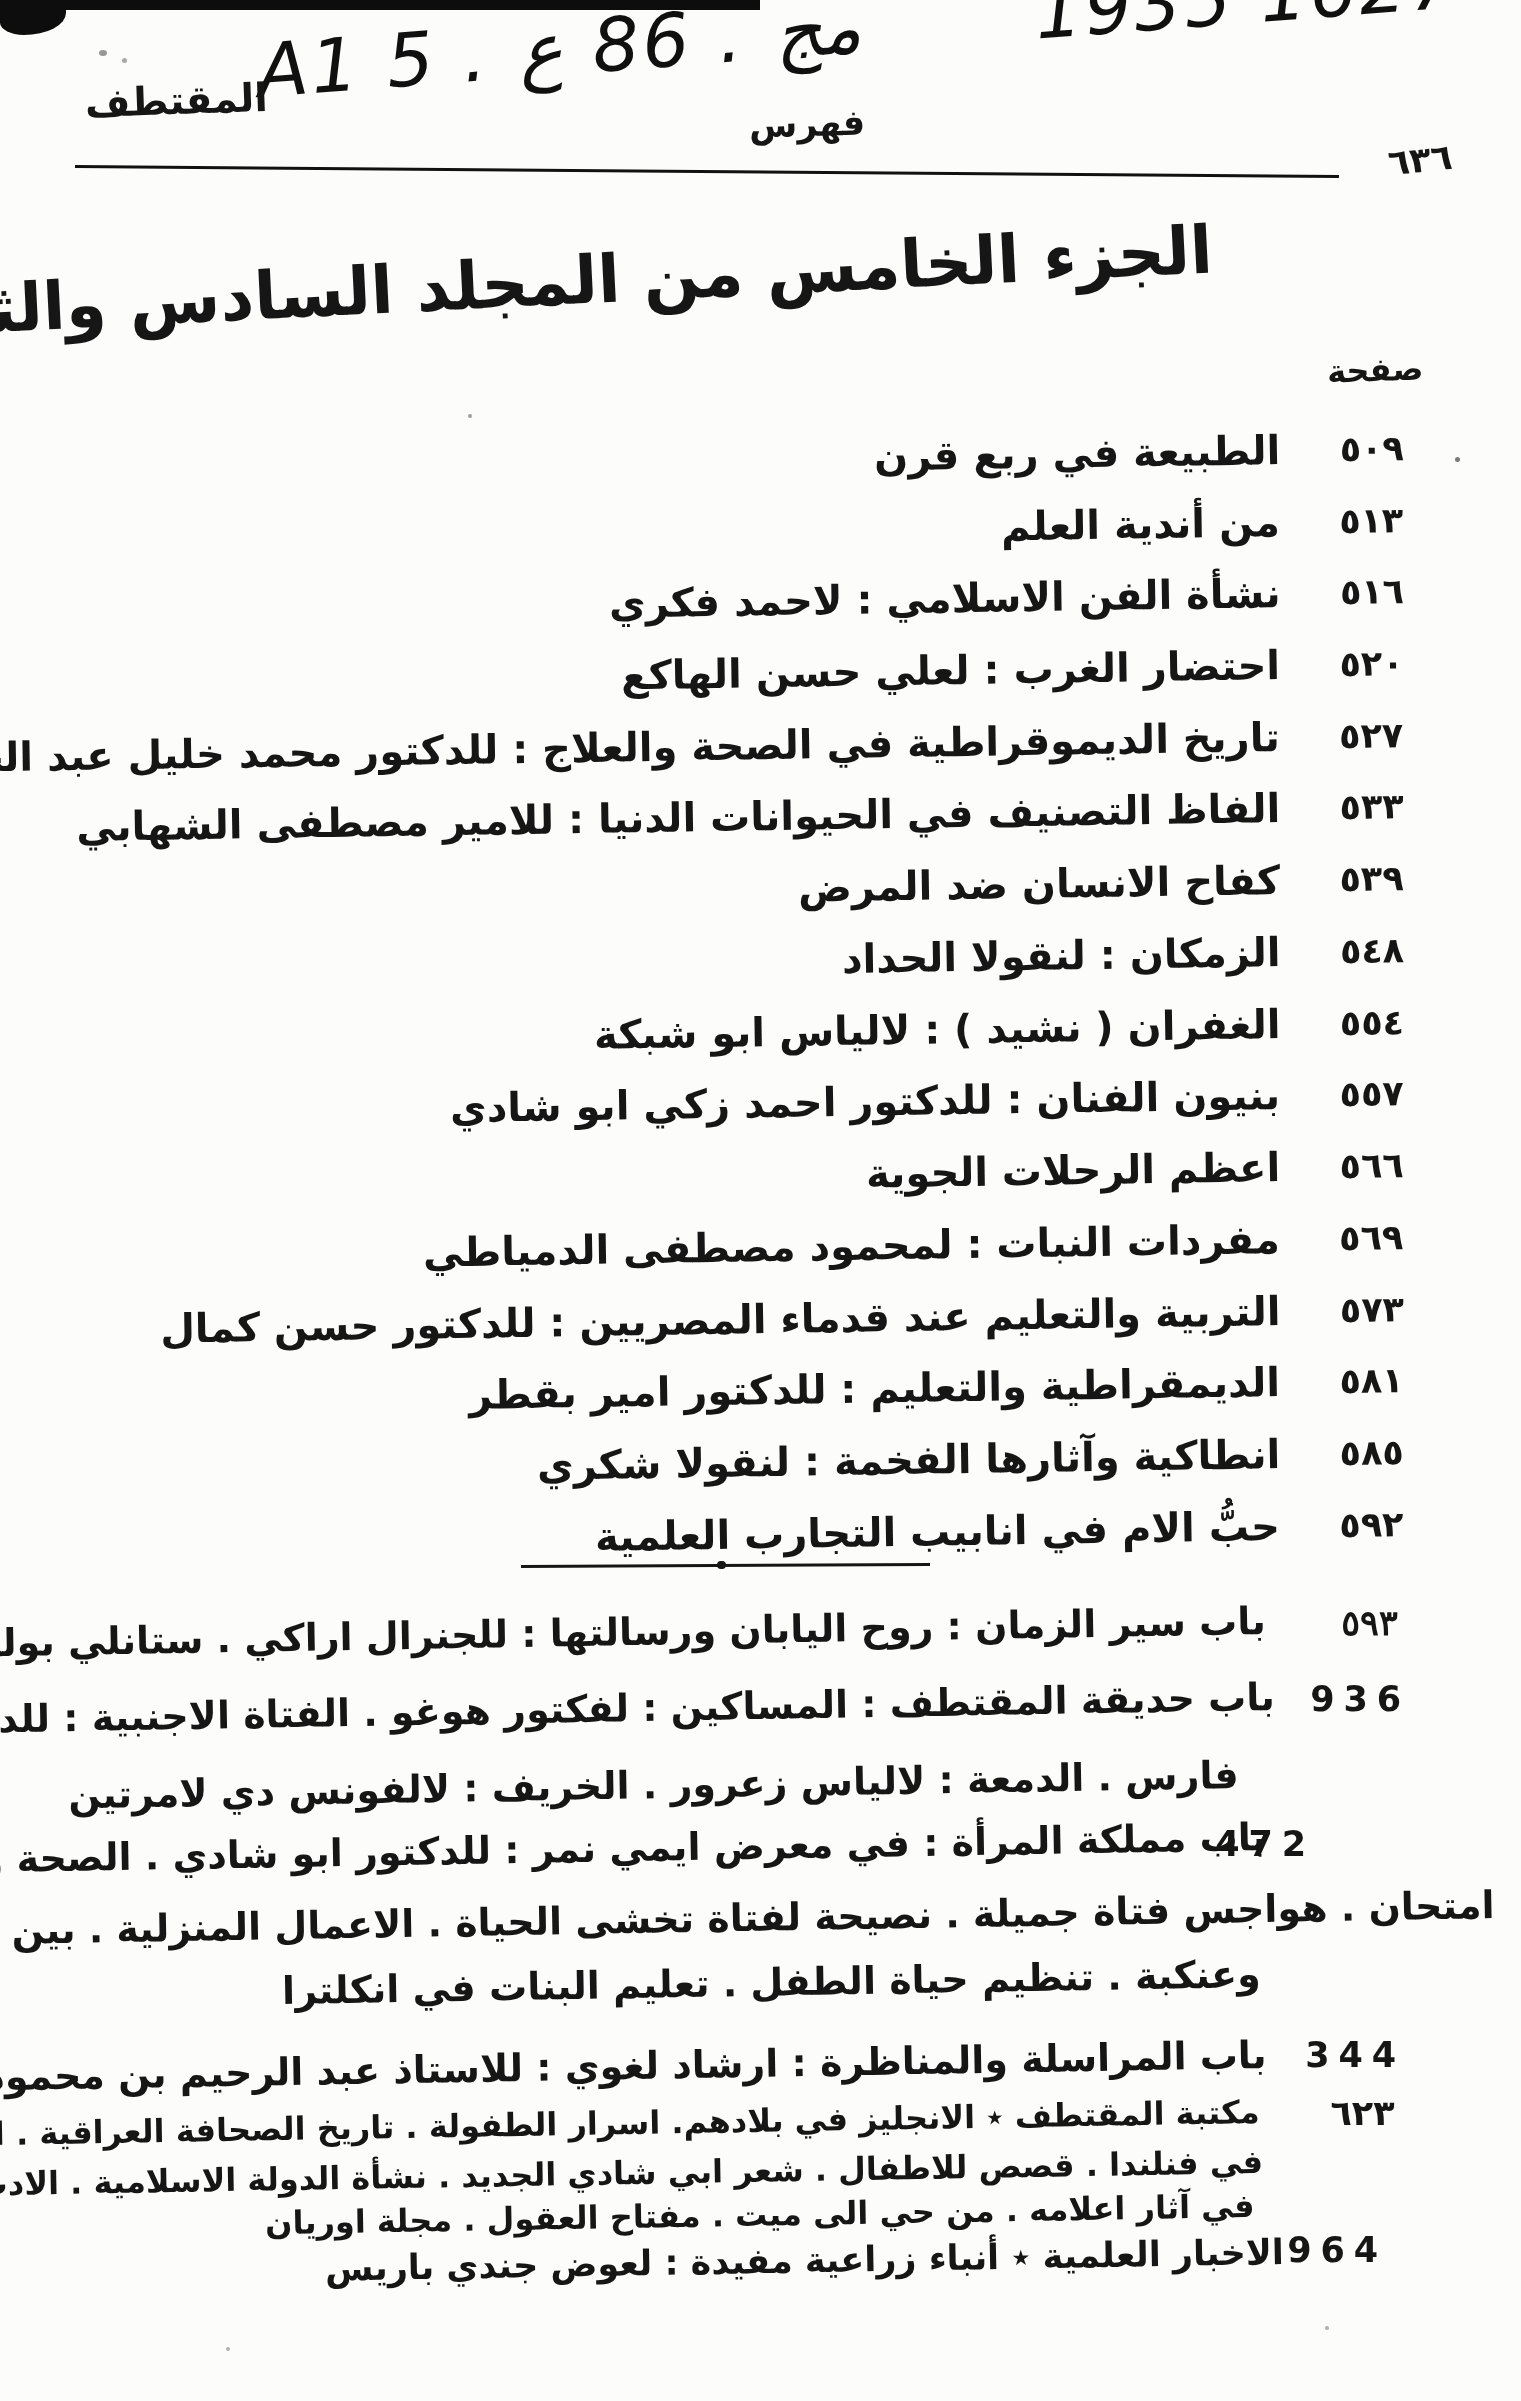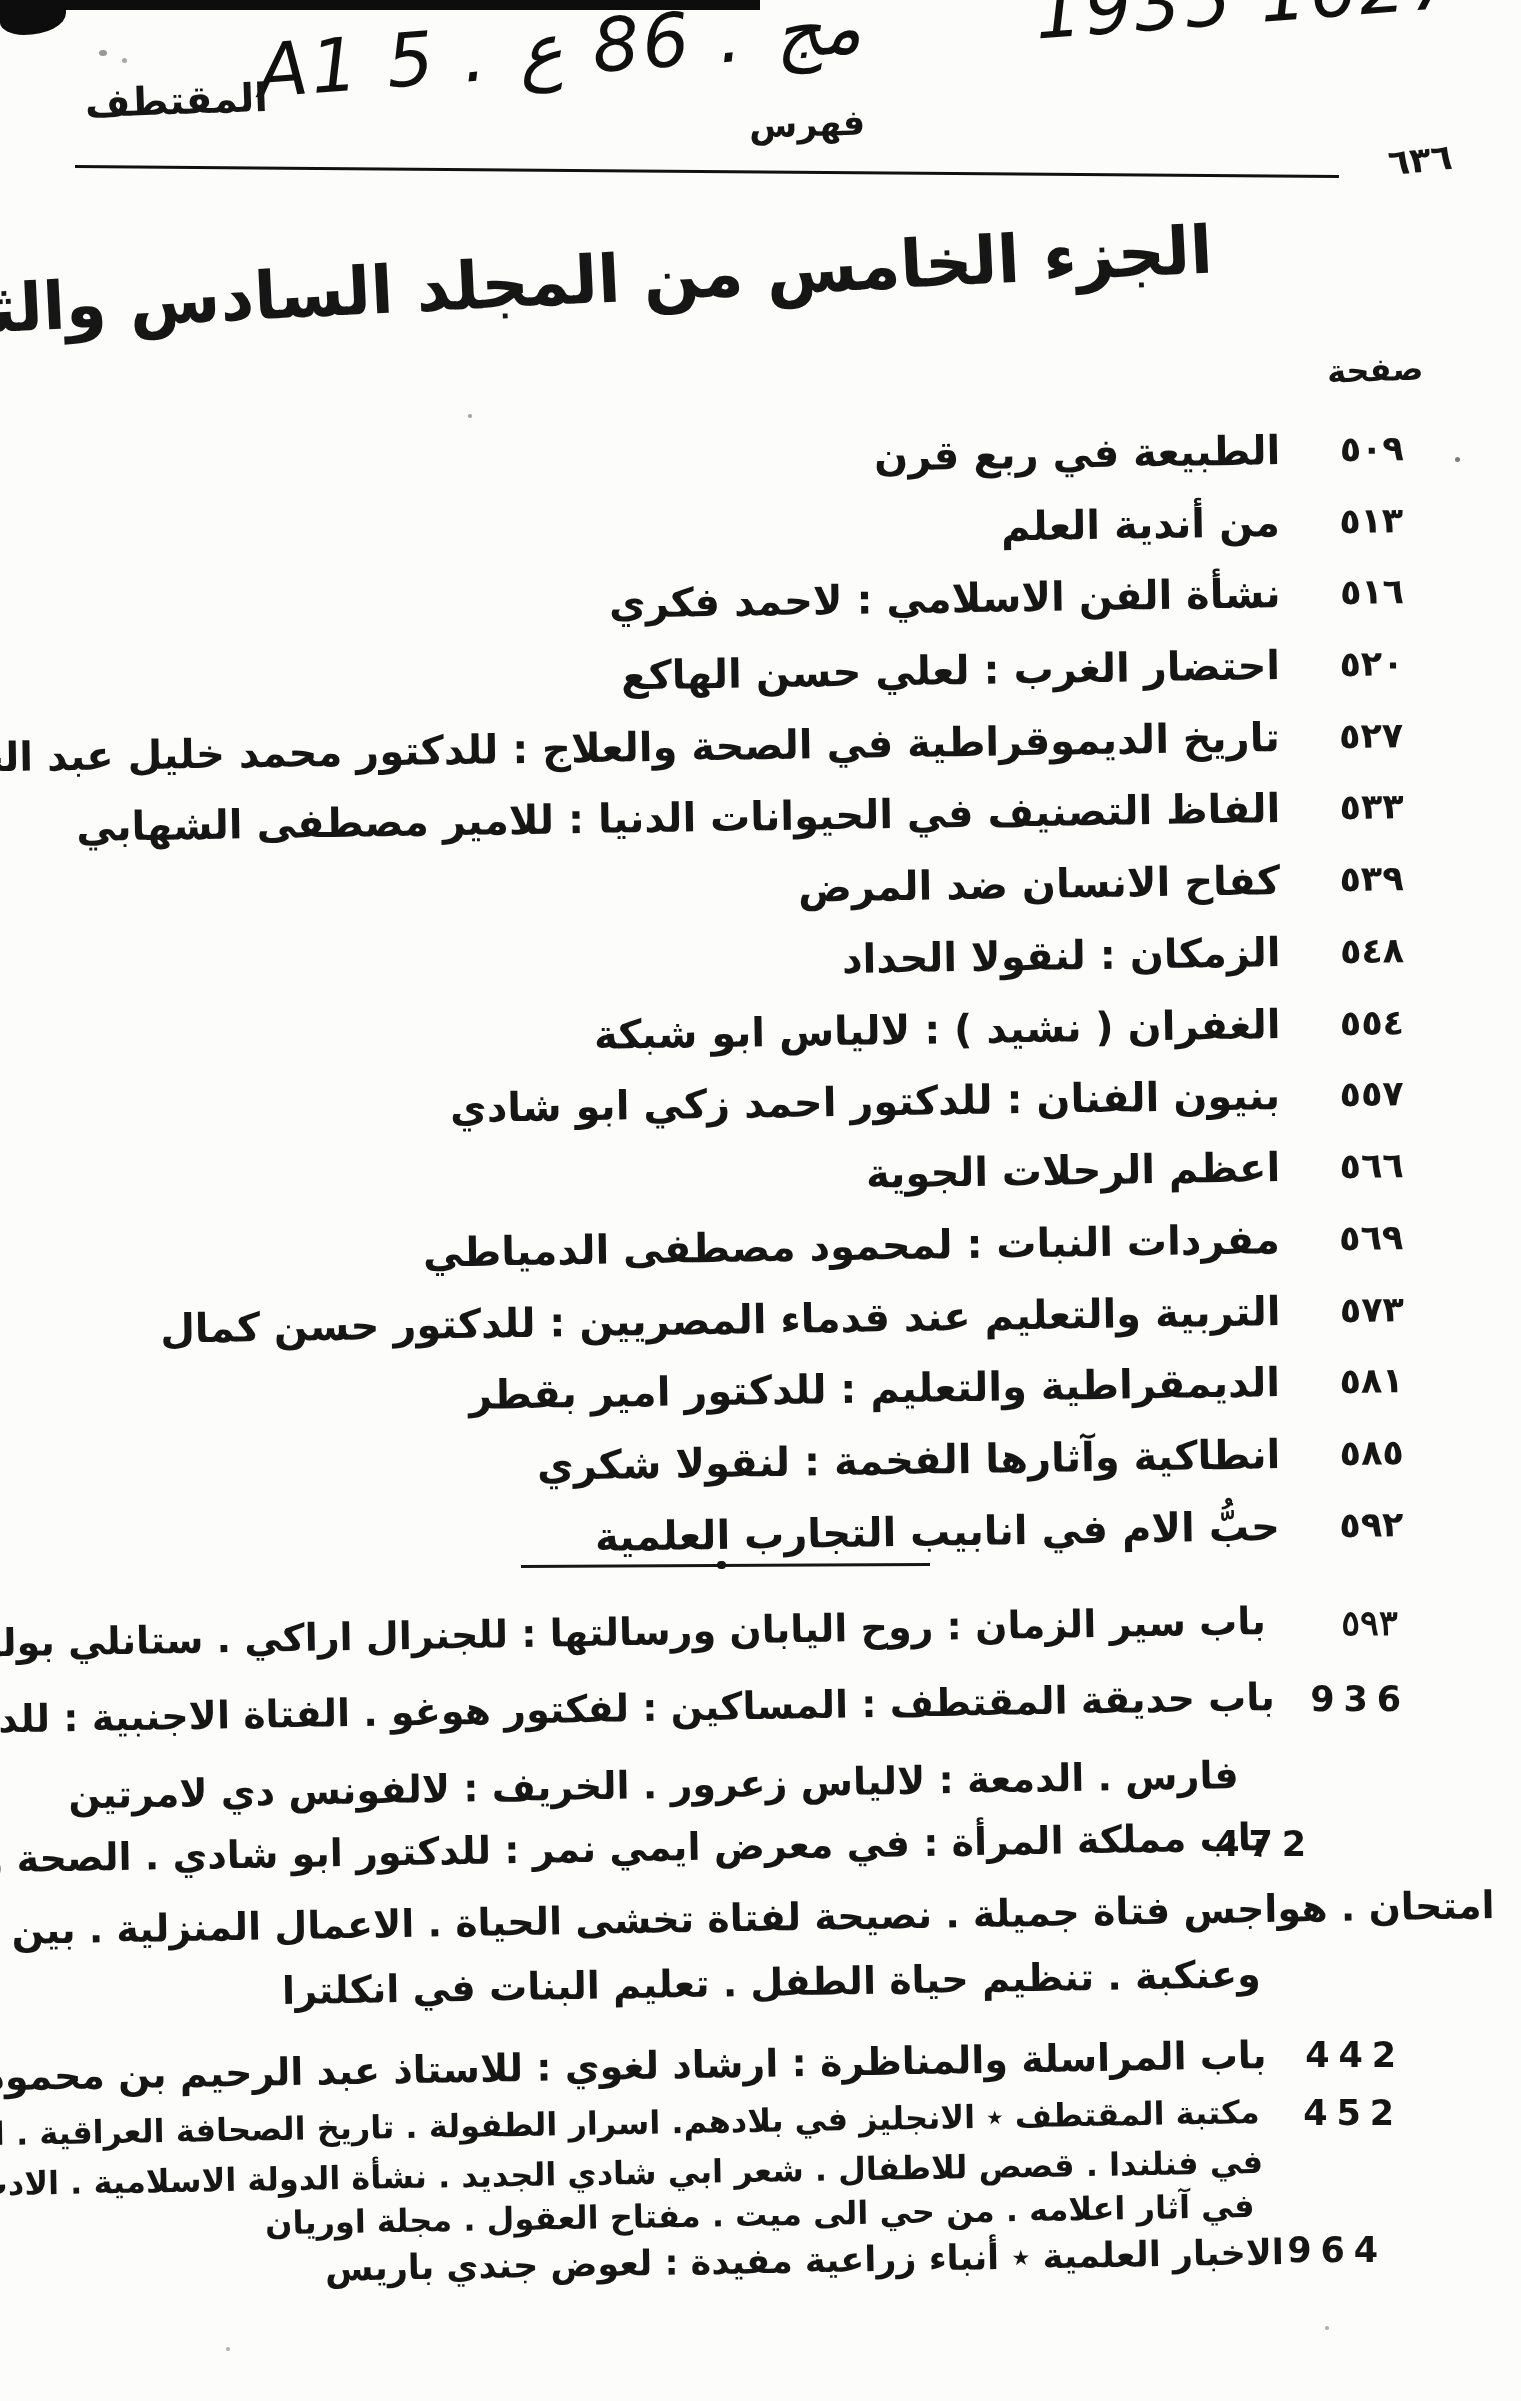--- a/index.html
+++ b/index.html
@@ -197,25 +197,25 @@
         <div class="ln ln-0">باب حديقة المقتطف : المساكين : لفكتور هوغو . الفتاة الاجنبية : للدكتور بشر</div>
         <div class="ln ln-1">فارس . الدمعة : لالياس زعرور . الخريف : لالفونس دي لامرتين</div>
       </div>
       <div class="section sec-2">
         <span class="num snum">472</span>
         <div class="ln ln-0">باب مملكة المرأة : في معرض ايمي نمر : للدكتور ابو شادي . الصحة والزواج . المرض</div>
         <div class="ln ln-1">امتحان . هواجس فتاة جميلة . نصيحة لفتاة تخشى الحياة . الاعمال المنزلية . بين طفل</div>
         <div class="ln ln-2">وعنكبة . تنظيم حياة الطفل . تعليم البنات في انكلترا</div>
       </div>
       <div class="section sec-3">
-        <span class="num snum">442</span>
+        <span class="num snum">344</span>
         <div class="ln ln-0">باب المراسلة والمناظرة : ارشاد لغوي : للاستاذ عبد الرحيم بن محمود</div>
       </div>
       <div class="section sec-4">
-        <span class="num snum">452</span>
+        <span class="num snum">٦٢٣</span>
         <div class="ln ln-0">مكتبة المقتطف ٭ الانجليز في بلادهم. اسرار الطفولة . تاريخ الصحافة العراقية . الطائفة الاسلامية</div>
         <div class="ln ln-1">في فنلندا . قصص للاطفال . شعر ابي شادي الجديد . نشأة الدولة الاسلامية . الادب العربي</div>
         <div class="ln ln-2">في آثار اعلامه . من حي الى ميت . مفتاح العقول . مجلة اوريان</div>
       </div>
       <div class="section sec-5">
         <span class="num snum">964</span>
         <div class="ln ln-0">الاخبار العلمية ٭ أنباء زراعية مفيدة : لعوض جندي باريس</div>
       </div>
     </div>
 </div>

